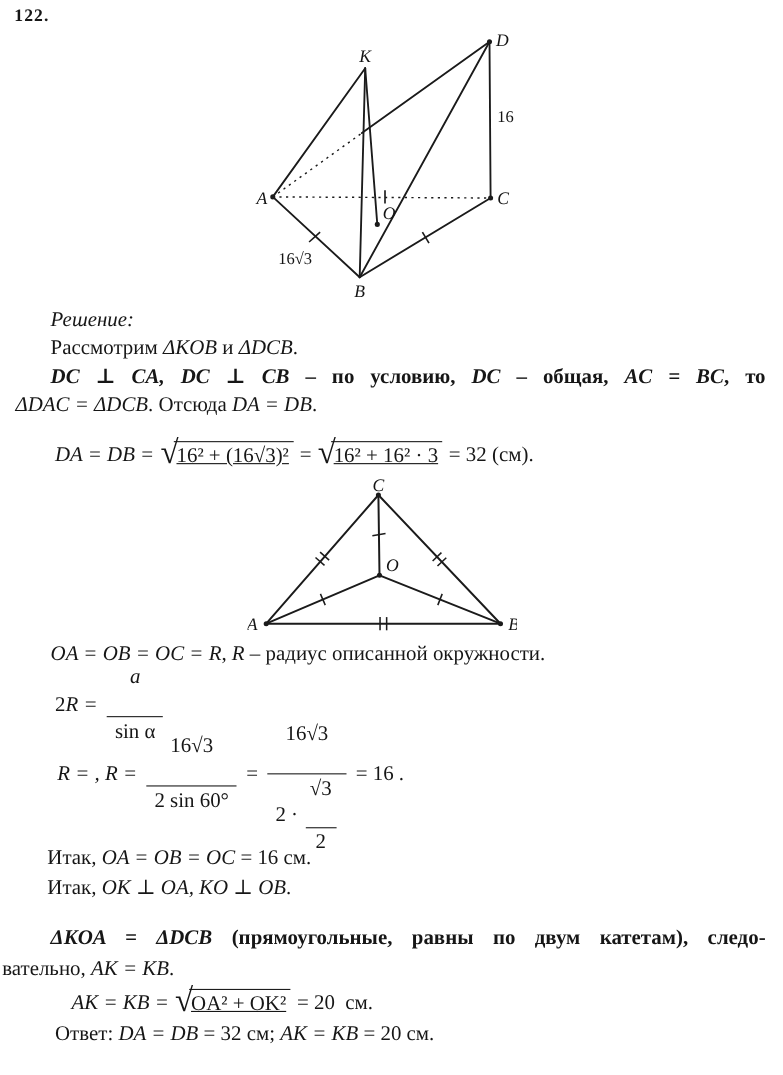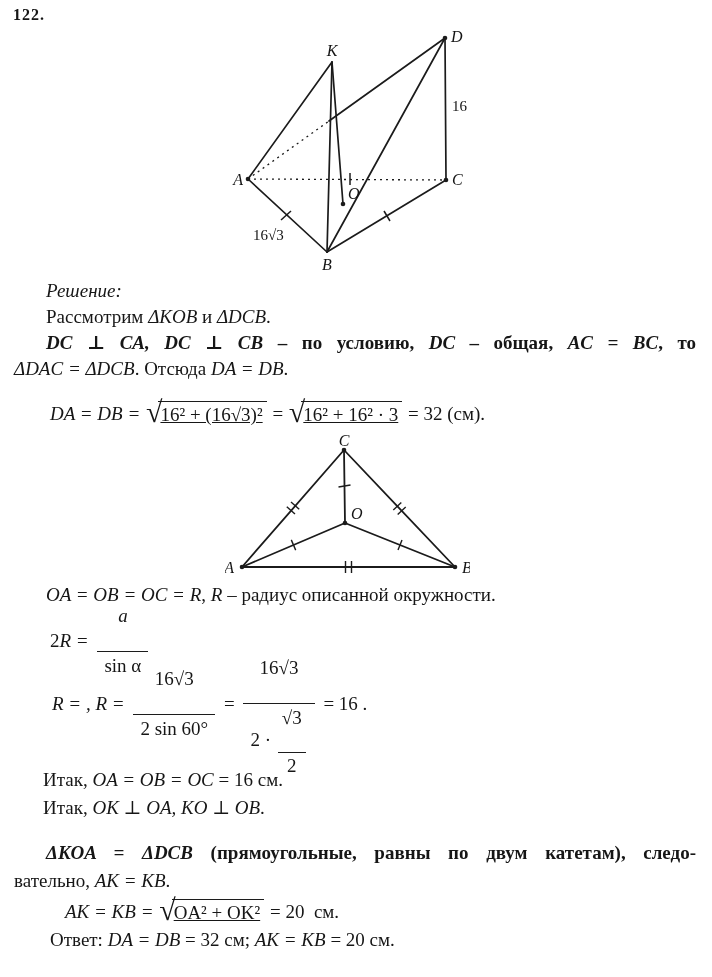--- a/index.html
+++ b/index.html
@@ -138,21 +138,21 @@
   <span class="frac dropfrac"><span class="num">16√3</span><span class="den"><span>2 · </span><span class="frac inner"><span class="num">√3</span><span class="den">2</span></span></span></span>
   <span> = 16 .</span>
 </div>
 
 <div class="abs line" style="left:43px;top:768px"><span>Итак, </span><i>OA = OB = OC</i><span> = 16 см.</span></div>
 
 <div class="abs line" style="left:43px;top:796px"><span>Итак, </span><i>OK ⊥ OA, KO ⊥ OB</i><span>.</span></div>
 
 <div class="abs line just" style="left:46px;top:841px;width:650px"><i>ΔKOA = ΔDCB</i><span> (прямоугольные, равны по двум катетам), следо-</span></div>
 
-<div class="abs line" style="left:14px;top:869px"><span>вательно, </span><i>AK = KB</i><span>.</span></div>
+<div class="abs line" style="left:2px;top:869px"><span>вательно, </span><i>AK = KB</i><span>.</span></div>
 
 <div class="formula" style="left:65px;top:893px;height:38px">
   <span class="it">AK = KB = </span>
   <span class="sqrt"><span class="sign">√</span><span class="radicand it">OA² + OK²</span></span>
   <span> = 20  см.</span>
 </div>
 
 <div class="abs line" style="left:50px;top:928px"><span>Ответ: </span><i>DA = DB</i><span> = 32 см; </span><i>AK = KB</i><span> = 20 см.</span></div>
 
 </body></html>

